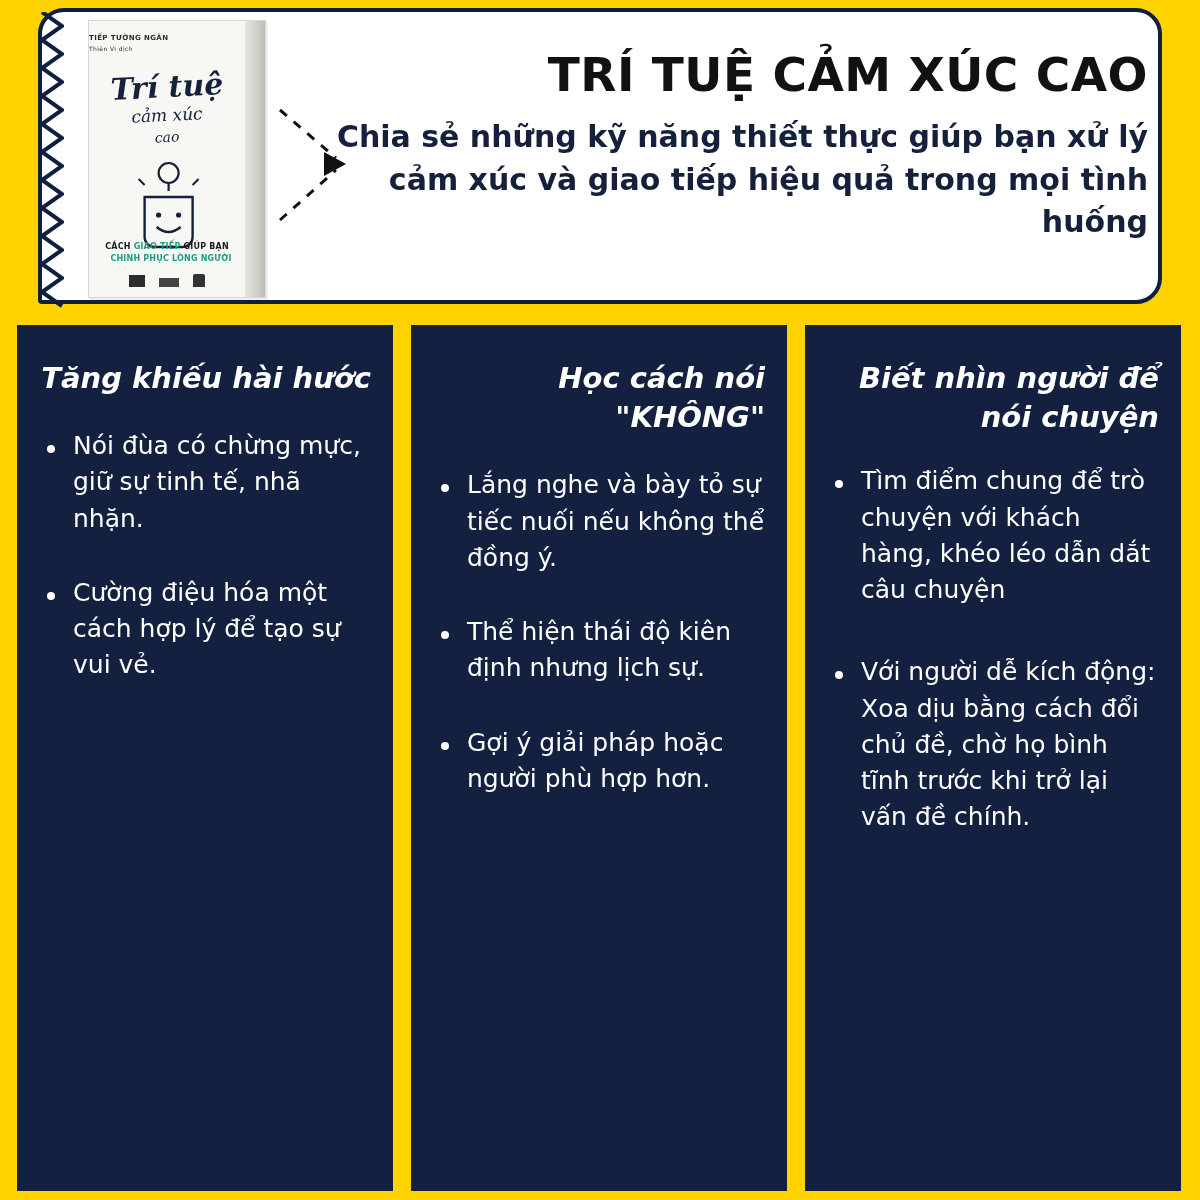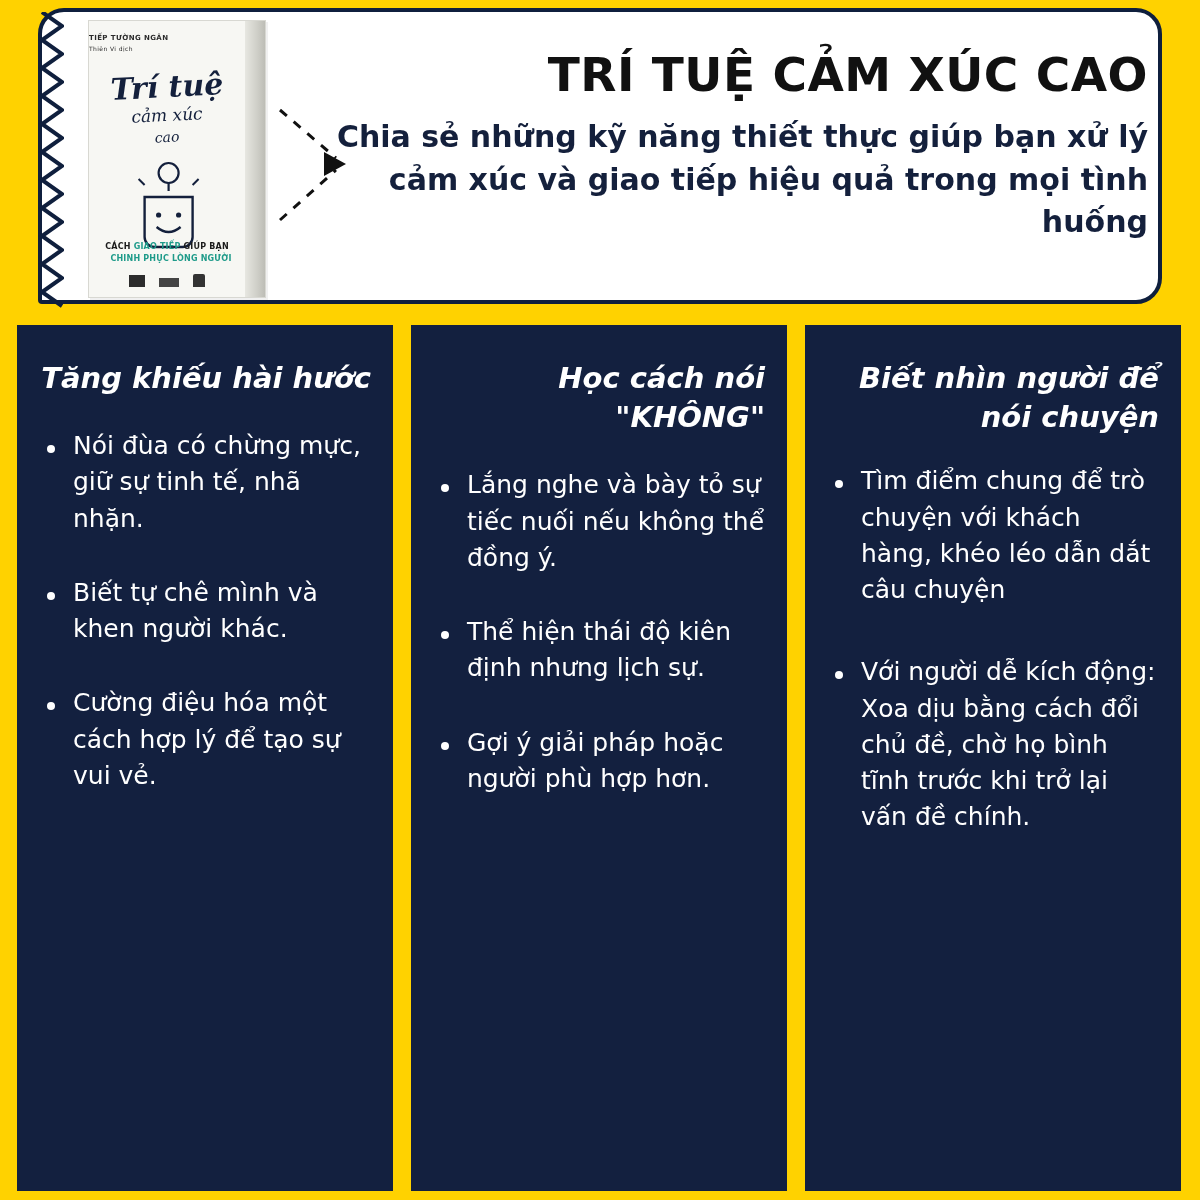--- a/index.html
+++ b/index.html
@@ -276,21 +276,20 @@
     <div class="head-sub">Chia sẻ những kỹ năng thiết thực giúp bạn xử lý cảm xúc và giao tiếp hiệu quả trong mọi tình huống</div>
   </div>
 </div>
 
 <div class="columns">
 
   <div class="col c1">
     <div class="col-title">Tăng khiếu hài hước</div>
     <ul class="points">
       <li>Nói đùa có chừng mực, giữ sự tinh tế, nhã nhặn.</li>
-      <li>Biết tự chê mình và khen người khác.</li>
       <li>Cường điệu hóa một cách hợp lý để tạo sự vui vẻ.</li>
     </ul>
   </div>
 
   <div class="col c2">
     <div class="col-title">Học cách nói "KHÔNG"</div>
     <ul class="points">
       <li>Lắng nghe và bày tỏ sự tiếc nuối nếu không thể đồng ý.</li>
       <li>Thể hiện thái độ kiên định nhưng lịch sự.</li>
       <li>Gợi ý giải pháp hoặc người phù hợp hơn.</li>

